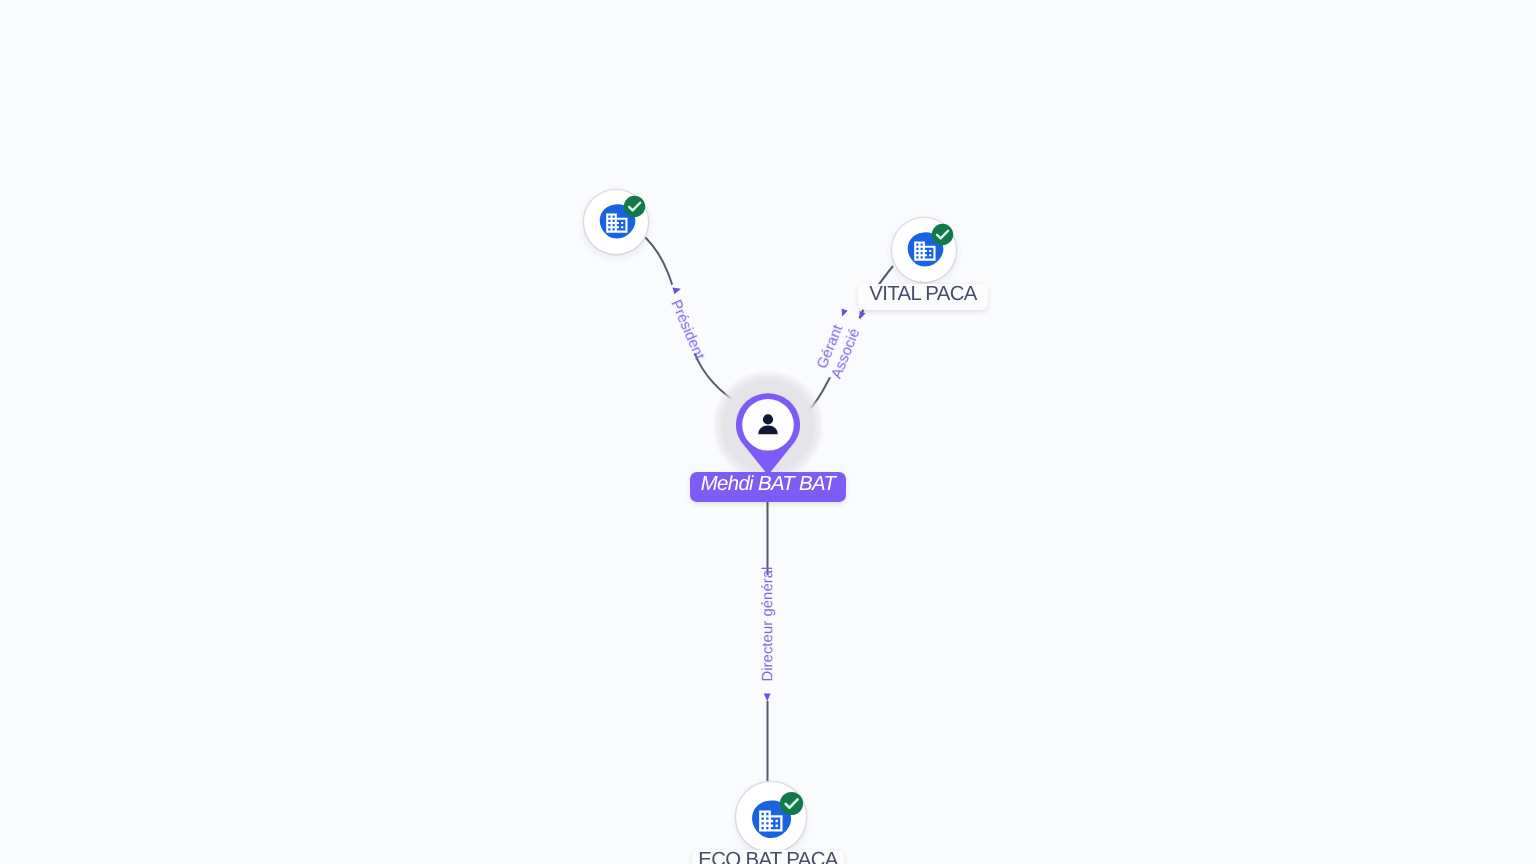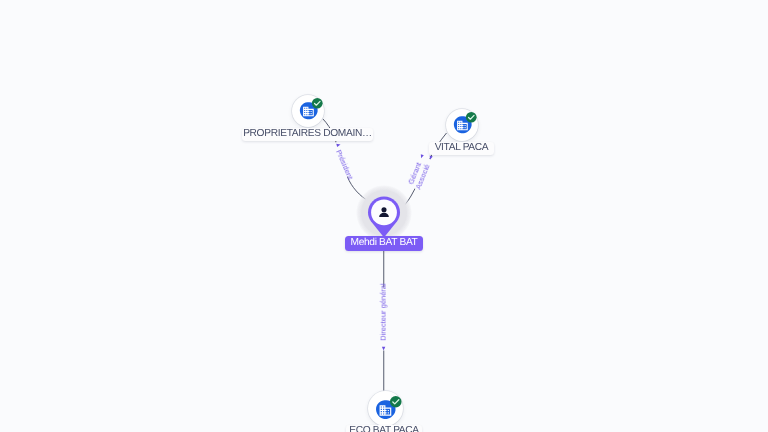--- a/index.html
+++ b/index.html
@@ -79,23 +79,20 @@
       <path class="blobbg" d="M13.1 1.3c2.5 0 5.2 1.2 6.9 3.1 1.8 2 2.8 4.9 2.4 7.6-.4 2.8-2.2 5.3-4.6 7-2.4 1.6-5.5 2.3-8.2 1.6-2.7-.7-5-2.8-6.3-5.3-1.3-2.5-1.6-5.5-.6-8C3.7 4.8 6 2.7 8.7 1.8c1.4-.4 2.9-.5 4.4-.5Z" fill="#1a63e0"></path>
       <g transform="translate(4.6,4.7) scale(0.61)">
         <path fill="#ffffff" d="M12 7V3H2v18h20V7H12zM6 19H4v-2h2v2zm0-4H4v-2h2v2zm0-4H4V9h2v2zm0-4H4V5h2v2zm4 12H8v-2h2v2zm0-4H8v-2h2v2zm0-4H8V9h2v2zm0-4H8V5h2v2zm10 12h-8v-2h2v-2h-2v-2h2v-2h-2V9h8v10zm-2-8h-2v2h2v-2zm0 4h-2v2h2v-2z"></path>
       </g>
     </svg>
     <svg class="badge" style="left:19.2px;top:2.2px;width:12.5px;height:12.5px;" viewBox="0 0 12 12">
       <circle cx="6" cy="6" r="5.15" fill="#14794a"></circle>
       <path d="M3.4 6.2 5.1 7.9 8.7 4.2" fill="none" stroke="#d9f7e6" stroke-width="1.15" stroke-linecap="round" stroke-linejoin="round"></path>
     </svg>
   </div>
-  <div class="nlabel" style="left:242px;top:127.5px;width:131px;height:13.5px;">
-    <span>PROPRIETAIRES DOMAIN…</span>
-  </div>
 
   <div class="node" style="left:446px;top:109px;width:32px;height:32px;">
     <div class="circ" style="left:0;top:0;width:32px;height:32px;"></div>
     <svg class="blob" style="left:5.5px;top:5.5px;width:21px;height:21px;" viewBox="0 0 24 24">
       <path class="blobbg" d="M13.1 1.3c2.5 0 5.2 1.2 6.9 3.1 1.8 2 2.8 4.9 2.4 7.6-.4 2.8-2.2 5.3-4.6 7-2.4 1.6-5.5 2.3-8.2 1.6-2.7-.7-5-2.8-6.3-5.3-1.3-2.5-1.6-5.5-.6-8C3.7 4.8 6 2.7 8.7 1.8c1.4-.4 2.9-.5 4.4-.5Z" fill="#1a63e0"></path>
       <g transform="translate(4.6,4.7) scale(0.61)">
         <path fill="#ffffff" d="M12 7V3H2v18h20V7H12zM6 19H4v-2h2v2zm0-4H4v-2h2v2zm0-4H4V9h2v2zm0-4H4V5h2v2zm4 12H8v-2h2v2zm0-4H8v-2h2v2zm0-4H8V9h2v2zm0-4H8V5h2v2zm10 12h-8v-2h2v-2h-2v-2h2v-2h-2V9h8v10zm-2-8h-2v2h2v-2zm0 4h-2v2h2v-2z"></path>
       </g>
     </svg>
     <svg class="badge" style="left:19.2px;top:2.2px;width:12.5px;height:12.5px;" viewBox="0 0 12 12">
@@ -111,21 +108,21 @@
   <div class="pinwrap" style="left:367px;top:195.5px;width:34px;height:42px;">
     <svg viewBox="0 0 34 42" style="width:34px;height:42px;display:block;overflow:visible;">
       <path d="M17 0.6C8 0.6 1 7.6 1 16.6c0 3.3 1.1 6.1 2.9 8.6L17 41.6l13.1-16.4c1.8-2.5 2.9-5.3 2.9-8.6C33 7.6 26 0.6 17 0.6Z" fill="#7c5cf5"></path>
       <circle cx="17" cy="16.4" r="12.9" fill="#fdfcff"></circle>
       <g fill="#131633" transform="translate(17,16.6)">
         <circle cx="0" cy="-2.9" r="2.55"></circle>
         <path d="M-4.85 4.5c0-2.7 2.15-4.3 4.85-4.3s4.85 1.6 4.85 4.3z"></path>
       </g>
     </svg>
   </div>
-  <div class="nlabel person" style="left:345px;top:236px;width:78px;height:15px;">
+  <div class="nlabel person" style="left:345px;top:236px;width:78px;height:15px;font-style:italic;">
     <span>Mehdi BAT BAT</span>
   </div>
 
   <div class="node" style="left:368px;top:391px;width:35px;height:35.5px;">
     <div class="circ" style="left:0;top:0;width:35px;height:35px;"></div>
     <svg class="blob" style="left:6px;top:7.5px;width:23px;height:23px;" viewBox="0 0 24 24">
       <path class="blobbg" d="M13.1 1.3c2.5 0 5.2 1.2 6.9 3.1 1.8 2 2.8 4.9 2.4 7.6-.4 2.8-2.2 5.3-4.6 7-2.4 1.6-5.5 2.3-8.2 1.6-2.7-.7-5-2.8-6.3-5.3-1.3-2.5-1.6-5.5-.6-8C3.7 4.8 6 2.7 8.7 1.8c1.4-.4 2.9-.5 4.4-.5Z" fill="#1a63e0"></path>
       <g transform="translate(4.6,4.7) scale(0.61)">
         <path fill="#ffffff" d="M12 7V3H2v18h20V7H12zM6 19H4v-2h2v2zm0-4H4v-2h2v2zm0-4H4V9h2v2zm0-4H4V5h2v2zm4 12H8v-2h2v2zm0-4H8v-2h2v2zm0-4H8V9h2v2zm0-4H8V5h2v2zm10 12h-8v-2h2v-2h-2v-2h2v-2h-2V9h8v10zm-2-8h-2v2h2v-2zm0 4h-2v2h2v-2z"></path>
       </g>

